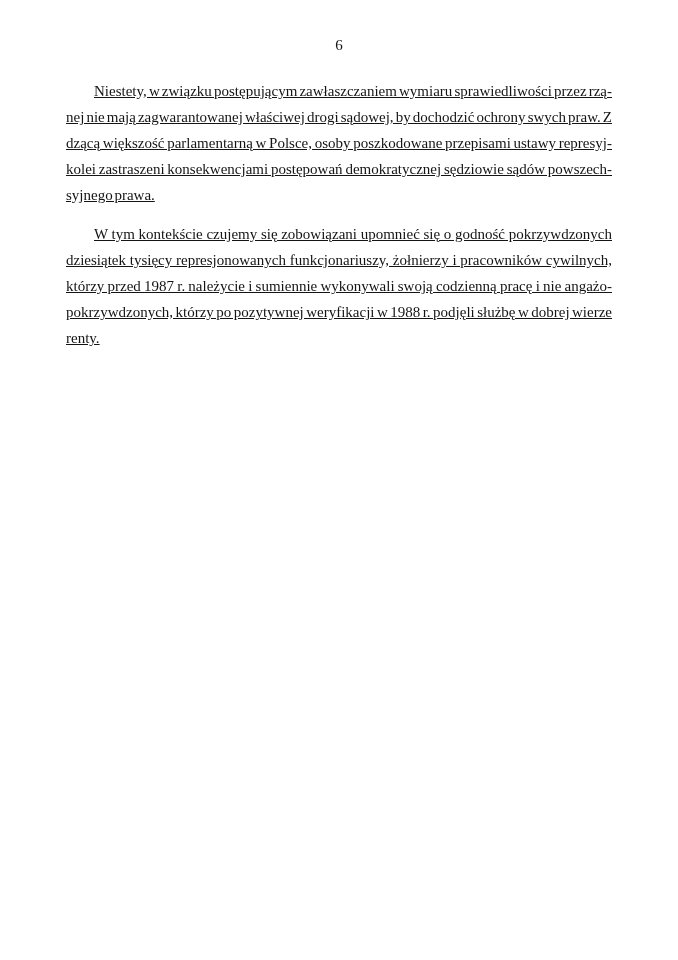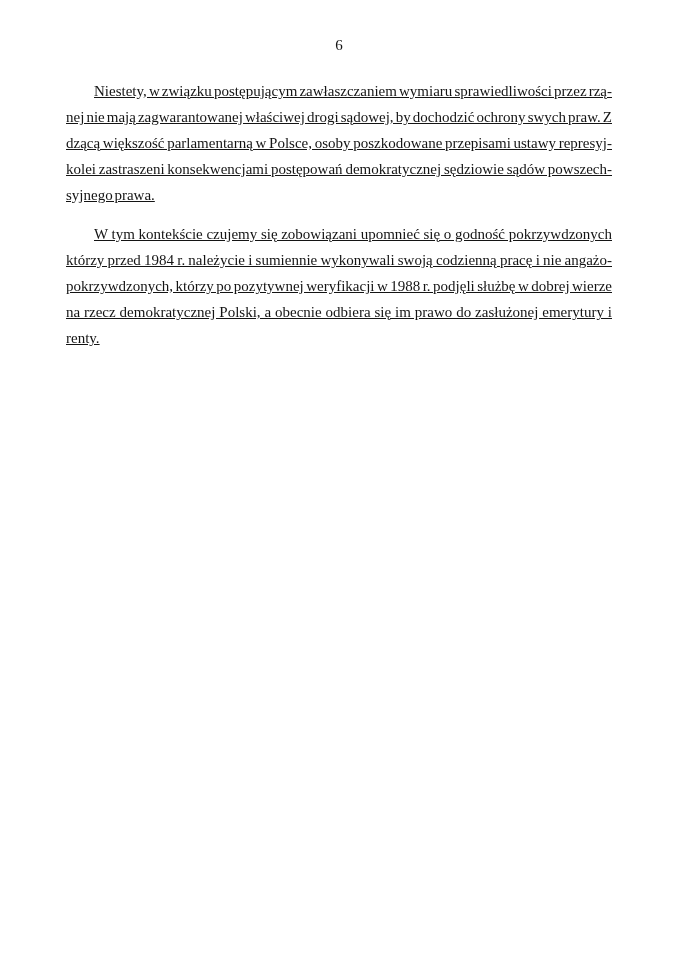--- a/index.html
+++ b/index.html
@@ -63,19 +63,19 @@
   <div class="doc-body">
       <div class="para">
         <div class="line indent">Niestety, w związku postępującym zawłaszczaniem wymiaru sprawiedliwości przez rzą-</div>
         <div class="line">nej nie mają zagwarantowanej właściwej drogi sądowej, by dochodzić ochrony swych praw. Z</div>
         <div class="line">dzącą większość parlamentarną w Polsce, osoby poszkodowane przepisami ustawy represyj-</div>
         <div class="line">kolei zastraszeni konsekwencjami postępowań demokratycznej sędziowie sądów powszech-</div>
         <div class="line last">syjnego prawa.</div>
       </div>
       <div class="para">
         <div class="line indent">W tym kontekście czujemy się zobowiązani upomnieć się o godność pokrzywdzonych</div>
-        <div class="line">którzy przed 1984 r. należycie i sumiennie wykonywali swoją codzienną pracę i nie angażo-</div>
+        <div class="line">dziesiątek tysięcy represjonowanych funkcjonariuszy, żołnierzy i pracowników cywilnych,</div>
+        <div class="line">którzy przed 1987 r. należycie i sumiennie wykonywali swoją codzienną pracę i nie angażo-</div>
         <div class="line">pokrzywdzonych, którzy po pozytywnej weryfikacji w 1988 r. podjęli służbę w dobrej wierze</div>
-        <div class="line">na rzecz demokratycznej Polski, a obecnie odbiera się im prawo do zasłużonej emerytury i</div>
         <div class="line last">renty.</div>
       </div>
     </div>
 </div>
 
 </body></html>

